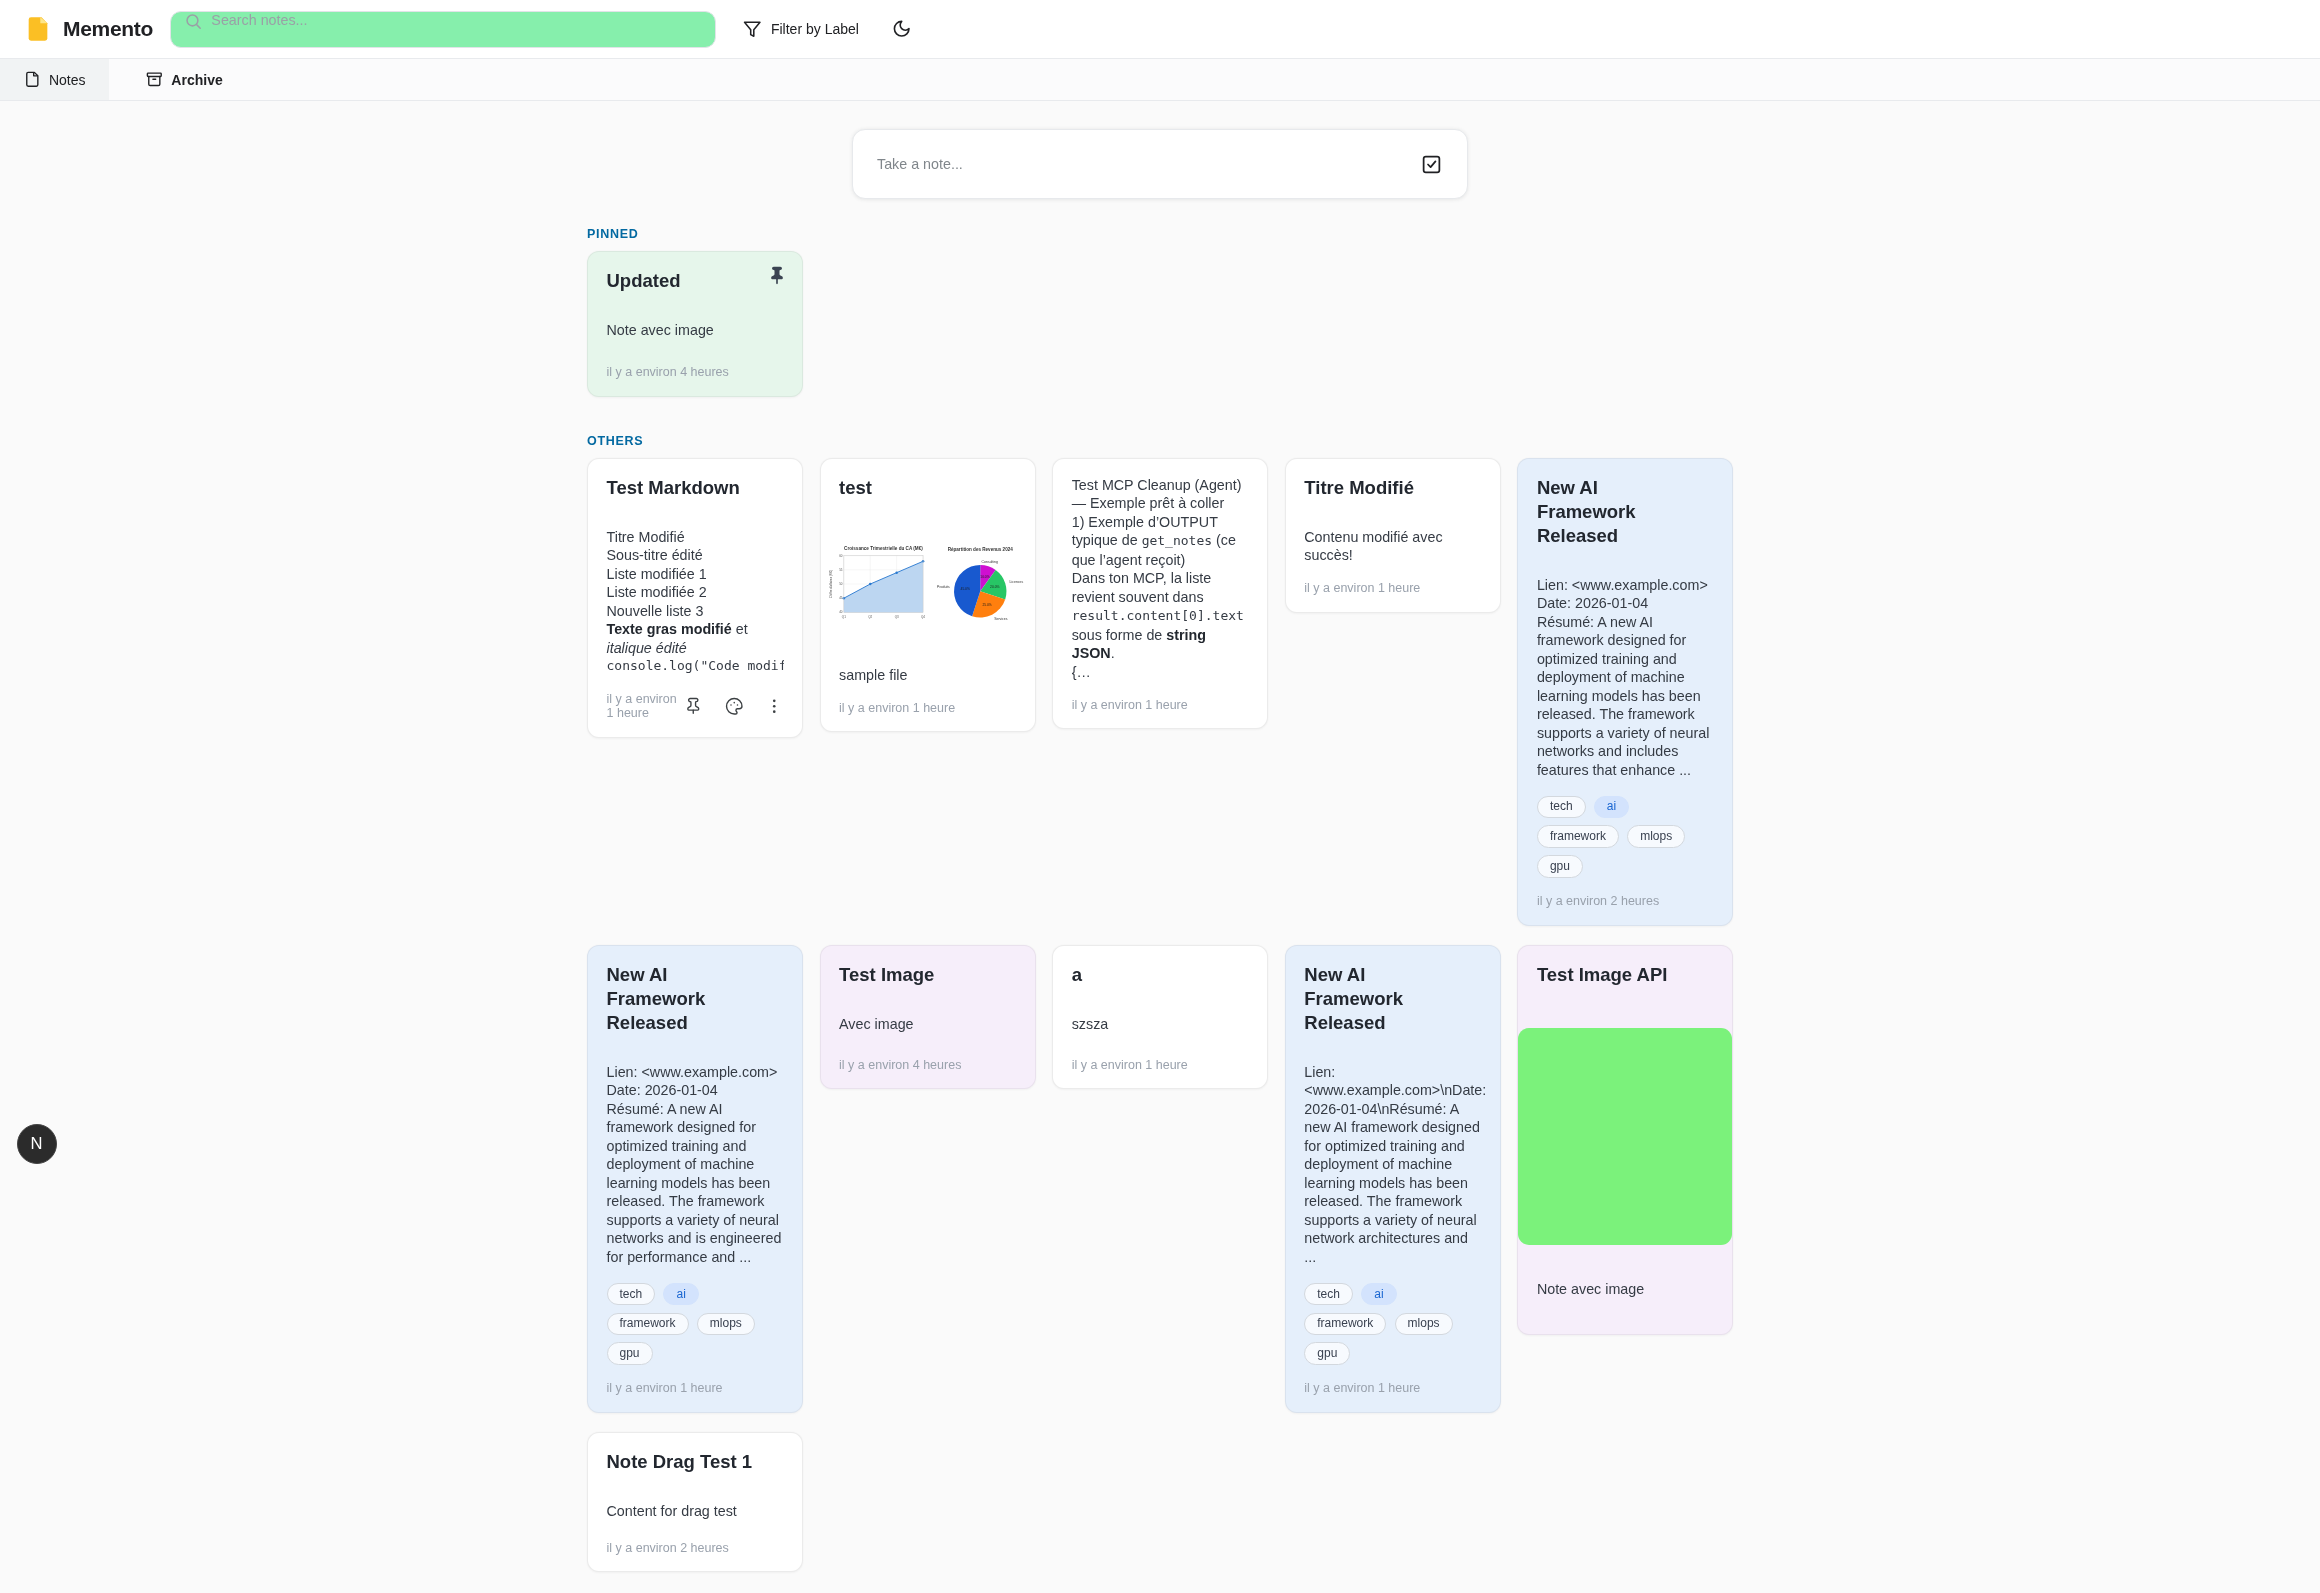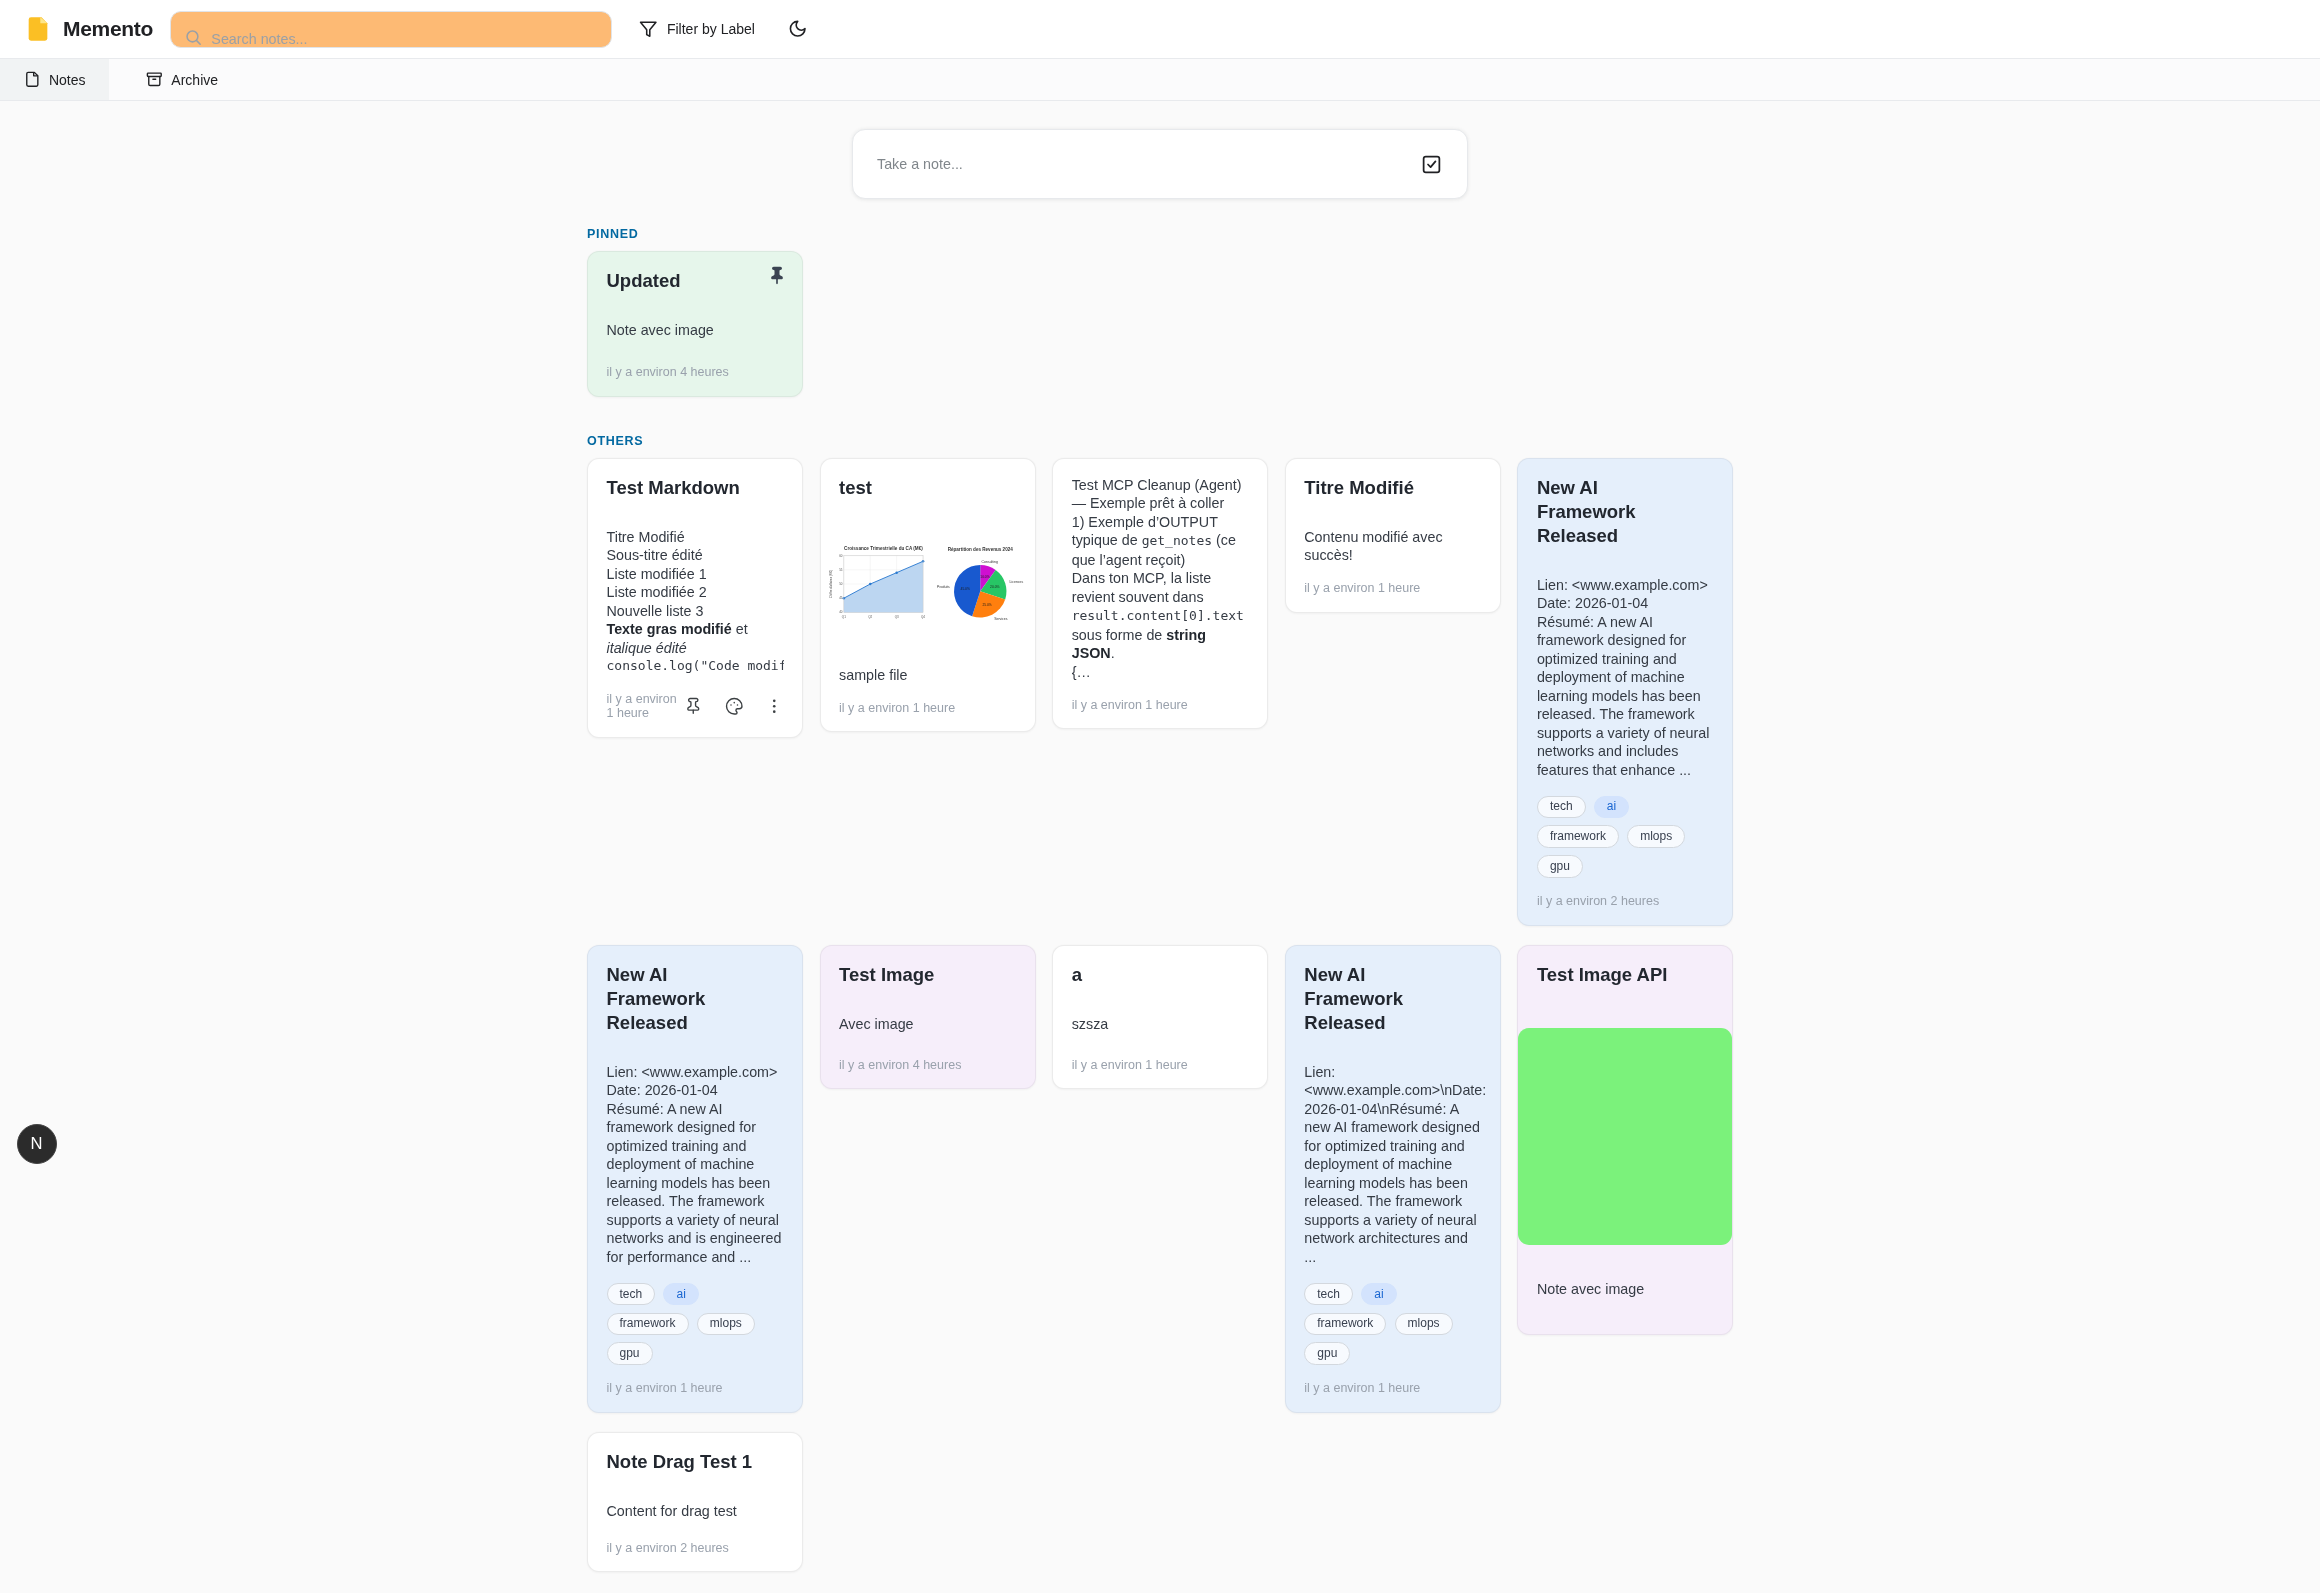--- a/index.html
+++ b/index.html
@@ -11,22 +11,22 @@
   svg { display:block; }
 
   
   .header {
     height:59px; background:#fff; border-bottom:0.9px solid #e8eaed;
     display:flex; align-items:center; padding:0 24px;
   }
   .logo-icon { width:28px; height:28px; }
   .app-title { font-size:21px; font-weight:700; color:#202124; margin-left:11px; letter-spacing:-0.3px; }
   .search-box {
-    margin-left:16.6px; width:442px; height:37px; border:1.4px solid #e1e4e8;
-    border-radius:11px; background:#fdba74; display:flex; align-items:flex-end; padding:0 13px; gap:9.2px;
+    margin-left:16.6px; width:546px; height:37px; border:1.4px solid #e1e4e8;
+    border-radius:11px; background:#86efac; display:flex; align-items:flex-start; padding:0 13px; gap:9.2px;
   }
   .search-box svg { width:18.5px; height:18.5px; color:#9aa0a6; flex:none; }
   .search-box input {
     border:none; outline:none; flex:1; font-family:"Liberation Sans",sans-serif;
     font-size:14.3px; color:#202124; background:transparent;
   }
   .search-box input::placeholder { color:#9aa0a6; }
   .filter-btn {
     margin-left:16.6px; display:flex; align-items:center; gap:9.2px; background:none; border:none;
     font-family:"Liberation Sans",sans-serif; font-size:14px; font-weight:500; color:#202124;
@@ -37,21 +37,21 @@
   .theme-btn svg { width:19.4px; height:19.4px; }
 
   
   .tabs { height:42px; background:#fbfbfc; border-bottom:0.9px solid #e8eaed; display:flex; align-items:stretch; }
   .tab {
     display:flex; align-items:center; gap:8.3px; padding:0 24px; font-size:14px; font-weight:500;
     color:#202124; background:none; border:none; font-family:"Liberation Sans",sans-serif; cursor:pointer;
   }
   .tab svg { width:16.6px; height:16.6px; }
   .tab.active { background:#f1f3f4; }
-  .tab + .tab { margin-left:13px; }
+  .tab + .tab { margin-left:13px;font-weight:bold; }
 
   
   .composer {
     width:616px; margin:28px auto 0; background:#fff; border:0.9px solid #e7e9ec; border-radius:13px;
     box-shadow:0 0.9px 3.7px rgba(60,64,67,.1); display:flex; align-items:center; padding:0 20px 0 0; height:70px;
   }
   .composer input {
     flex:1; border:none; outline:none; font-family:"Liberation Sans",sans-serif;
     font-size:14.3px; color:#202124; padding:0 24px; height:100%; background:transparent; border-radius:13px;
   }

